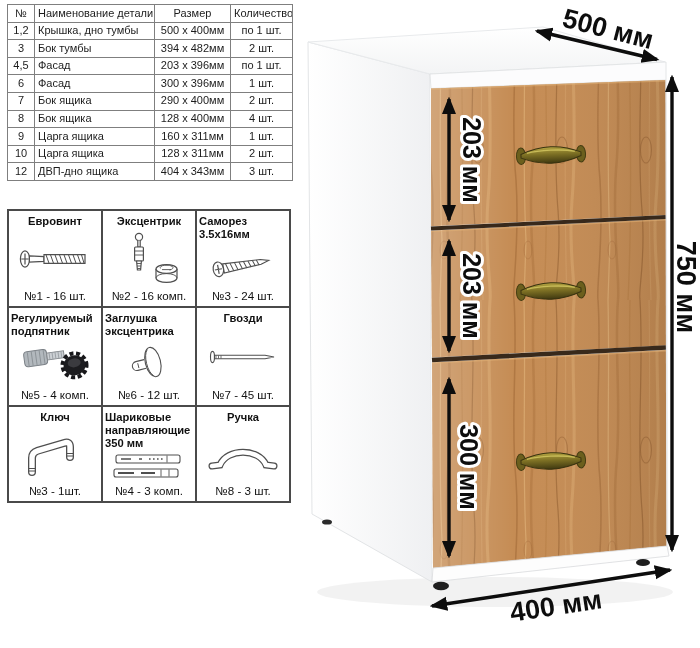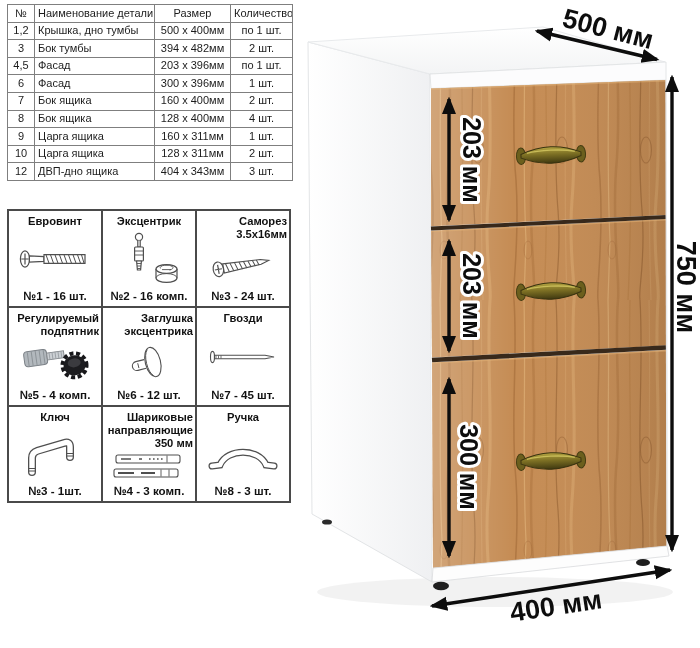--- a/index.html
+++ b/index.html
@@ -21,23 +21,23 @@
   
   .hw{
     position:absolute;left:7px;top:209px;width:282px;height:292px;
     display:grid;grid-template-columns:1fr 1fr 1fr;grid-template-rows:97px 99px 1fr;
     border:1px solid #4a4a4a;background:#fff;
   }
   .hw-cell{
     border:1px solid #4a4a4a;display:flex;flex-direction:column;align-items:center;
     padding:4px 2px 2px 2px;min-width:0;
   }
-  .hw-name{font-weight:700;font-size:11.2px;text-align:right;line-height:1.18;color:#111}
+  .hw-name{font-weight:700;font-size:11.2px;text-align:left;line-height:1.18;color:#111}
   .hw-icon{flex:1;display:flex;align-items:center;justify-content:center;width:100%;min-height:0}
-  .hw-count{font-weight:700;font-size:11.6px;color:#111;padding-bottom:2px;white-space:nowrap}
+  .hw-count{font-weight:400;font-size:11.6px;color:#111;padding-bottom:2px;white-space:nowrap}
   
   svg.cabinet{position:absolute;left:0;top:0}
   .dimtext{font-family:"Liberation Sans",sans-serif;font-weight:700;fill:#0d0d0d}
   .halo{paint-order:stroke;stroke:#ffffff;stroke-width:6px;stroke-linejoin:round}
   .hw-icon svg{display:block}
 </style>
 </head>
 <body>
 
 <table class="parts">
@@ -74,21 +74,21 @@
       </tr>
   <tr>
         <td>6</td>
         <td class="name">Фасад</td>
         <td>300 х 396мм</td>
         <td>1 шт.</td>
       </tr>
   <tr>
         <td>7</td>
         <td class="name">Бок ящика</td>
-        <td>160 х 400мм</td>
+        <td>290 х 400мм</td>
         <td>2 шт.</td>
       </tr>
   <tr>
         <td>8</td>
         <td class="name">Бок ящика</td>
         <td>128 х 400мм</td>
         <td>4 шт.</td>
       </tr>
   <tr>
         <td>9</td>

